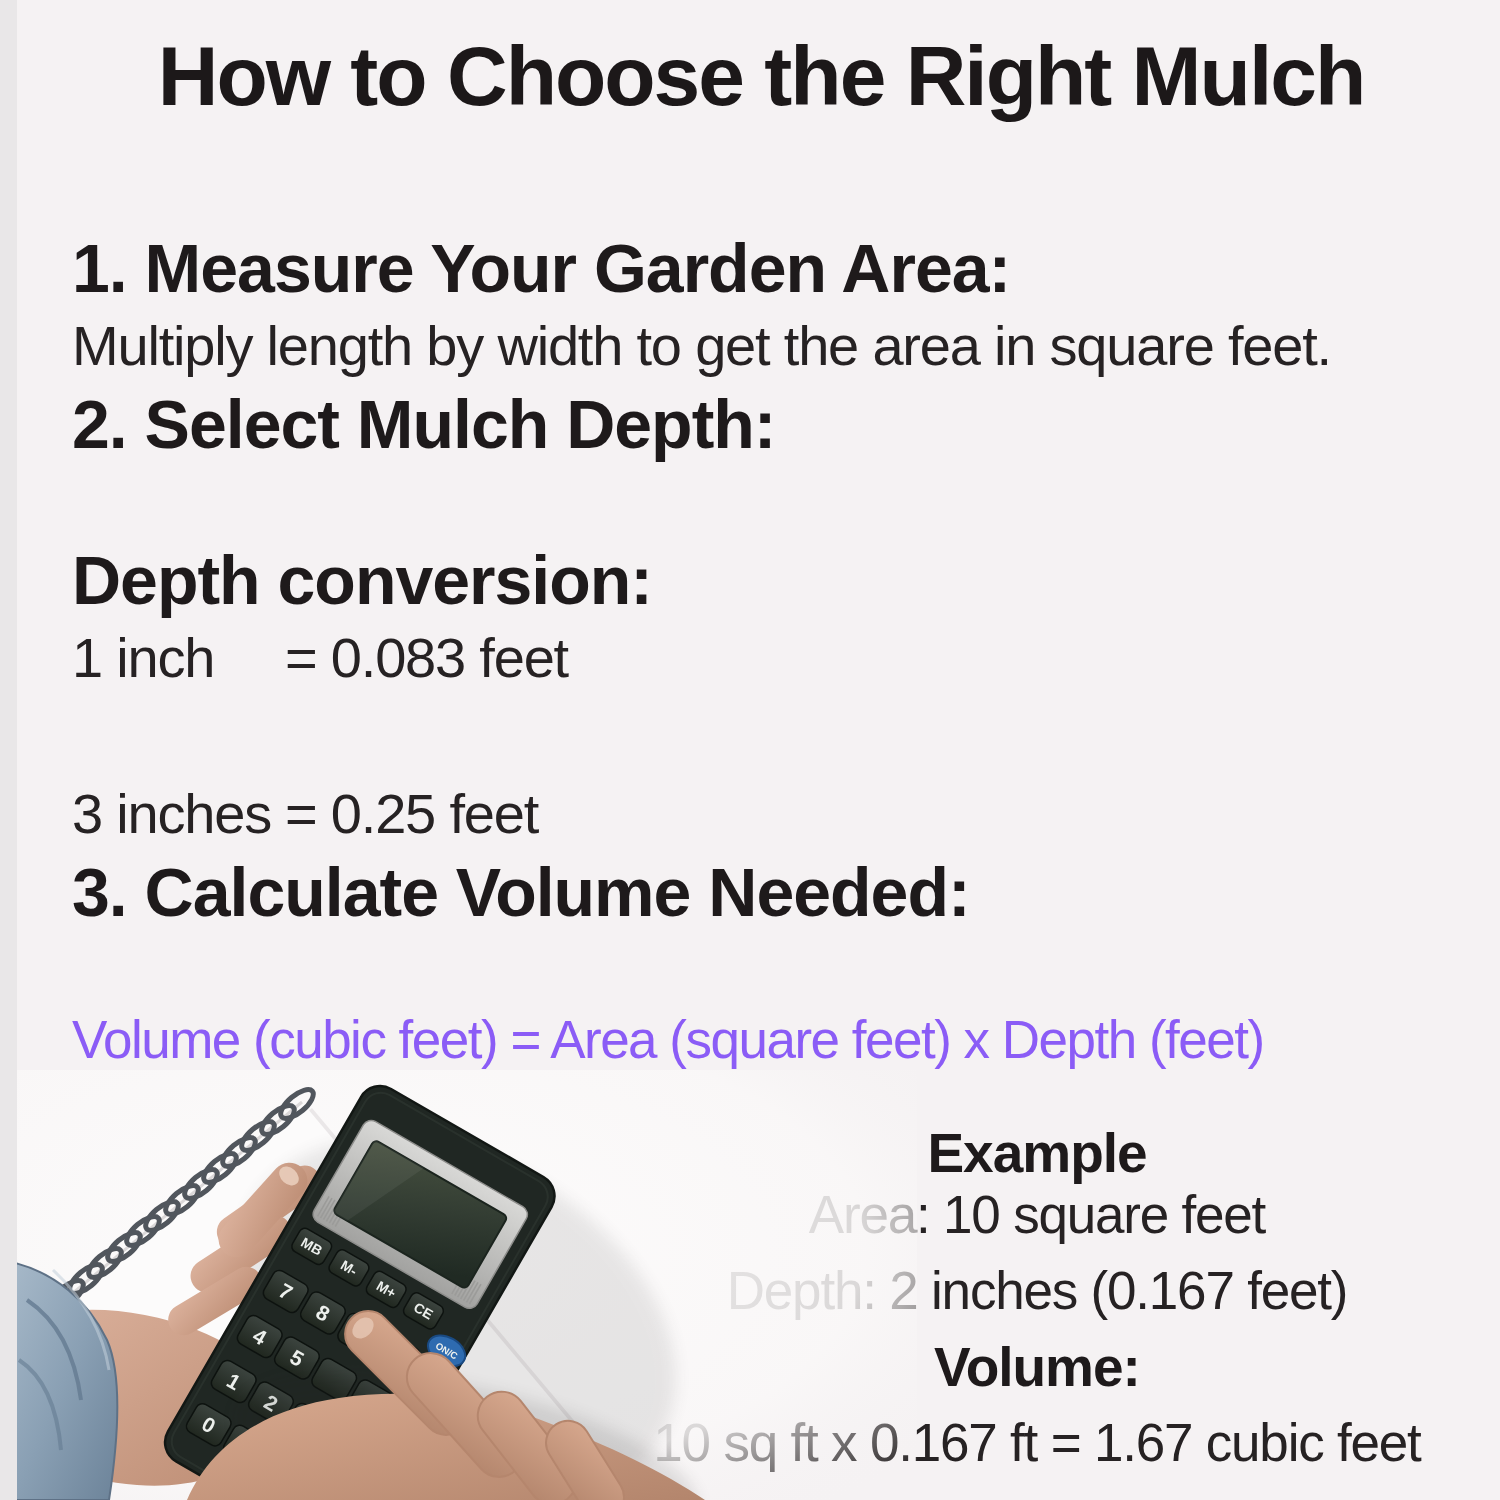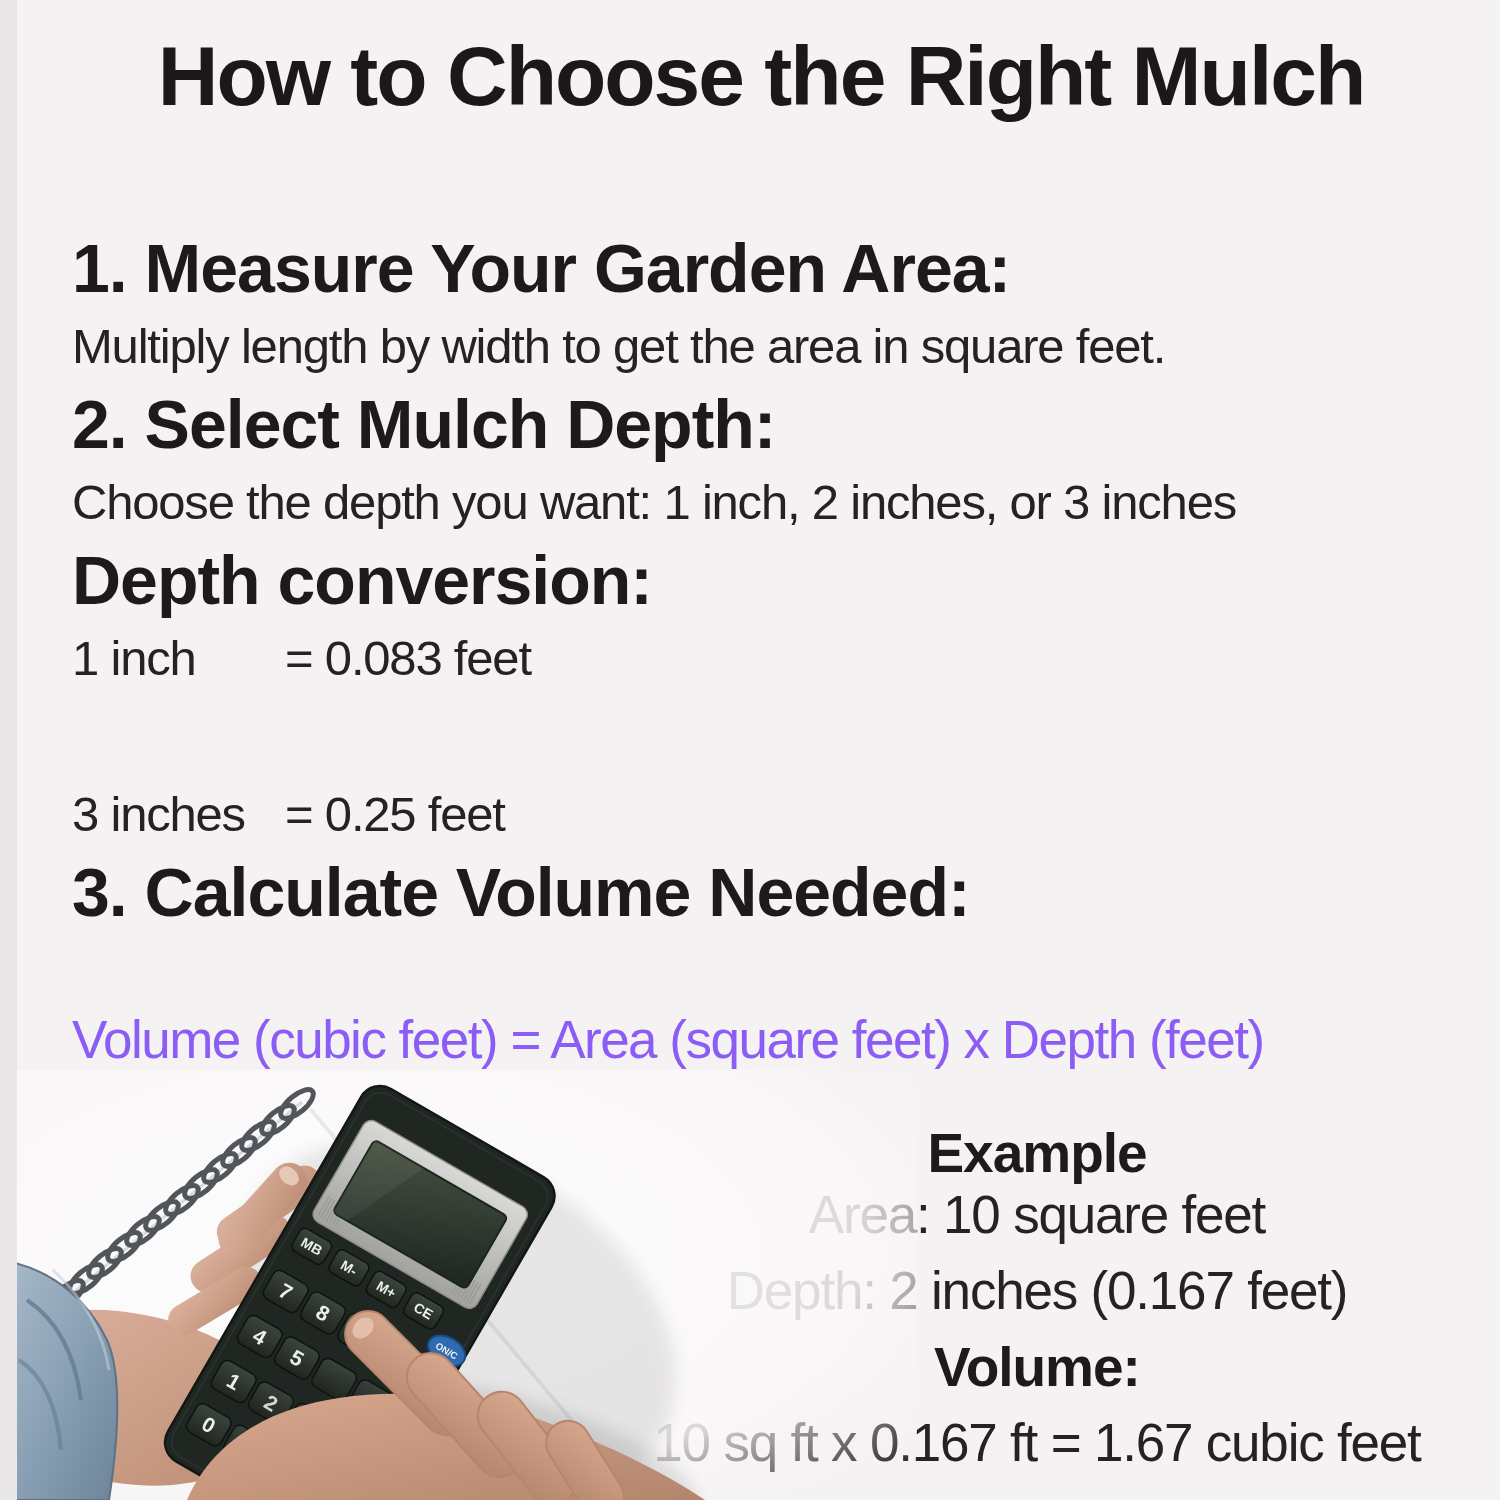--- a/index.html
+++ b/index.html
@@ -13,21 +13,21 @@
     margin-left:17px;
   }
   .title{
     position:absolute;top:28px;left:0;right:0;
     text-align:center;
     font-size:84px;font-weight:700;line-height:96px;
     letter-spacing:-2px;color:#1c1819;
   }
   .line{
     position:absolute;left:55px;
-    font-size:49px;line-height:64px;letter-spacing:-1.2px;
+    font-size:56px;line-height:64px;letter-spacing:-1.2px;
     white-space:nowrap;color:#262223;
   }
   .line.bold{font-weight:700;font-size:68px;letter-spacing:-1px;color:#1e1a1b;}
   .line.formula{font-weight:400;font-size:53px;letter-spacing:-1.5px;color:#8b5cf6;}
   .conv-term{display:inline-block;width:213px;}
   .example{
     position:absolute;left:570px;top:1106px;width:900px;height:394px;
   }
   .ex-line{
     position:absolute;left:0;width:100%;
@@ -50,21 +50,20 @@
 <div class="page">
 
   <div class="title">
     <div>How to Choose the Right Mulch</div>
   </div>
 
   <div class="line bold" style="top:236px">1. Measure Your Garden Area:</div>
   <div class="line" style="top:314px">Multiply length by width to get the area in square feet.</div>
 
   <div class="line bold" style="top:392px">2. Select Mulch Depth:</div>
-  <div class="line" style="top:470px">Choose the depth you want: 1 inch, 2 inches, or 3 inches</div>
 
   <div class="line bold" style="top:548px">Depth conversion:</div>
 
   <div class="line" style="top:626px">
     <span class="conv-term">1 inch</span><span>= 0.083 feet</span>
   </div>
   <div class="line" style="top:782px">
     <span class="conv-term">3 inches</span><span>= 0.25 feet</span>
   </div>
 

